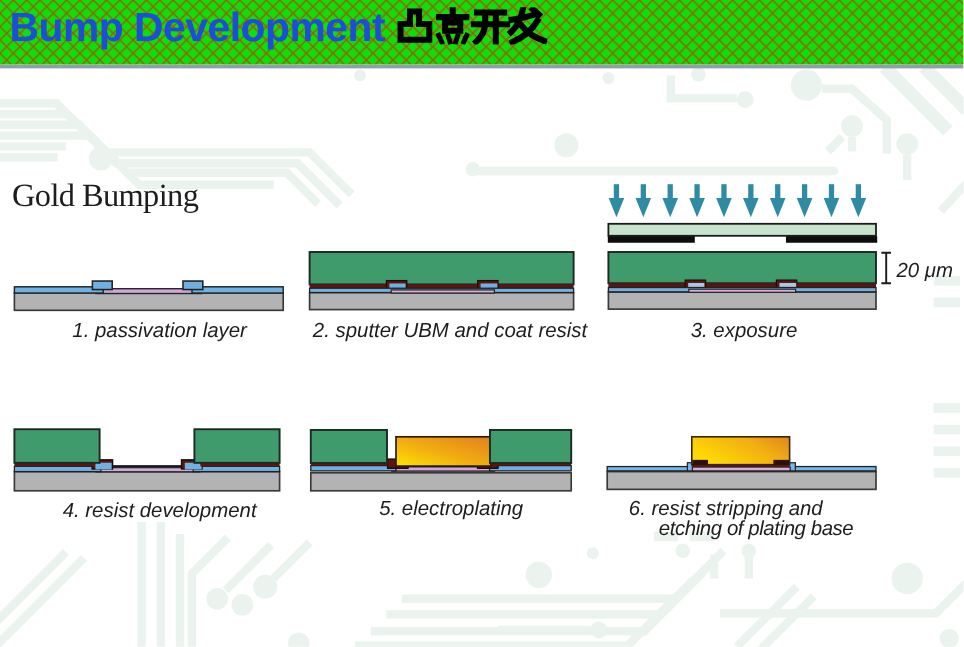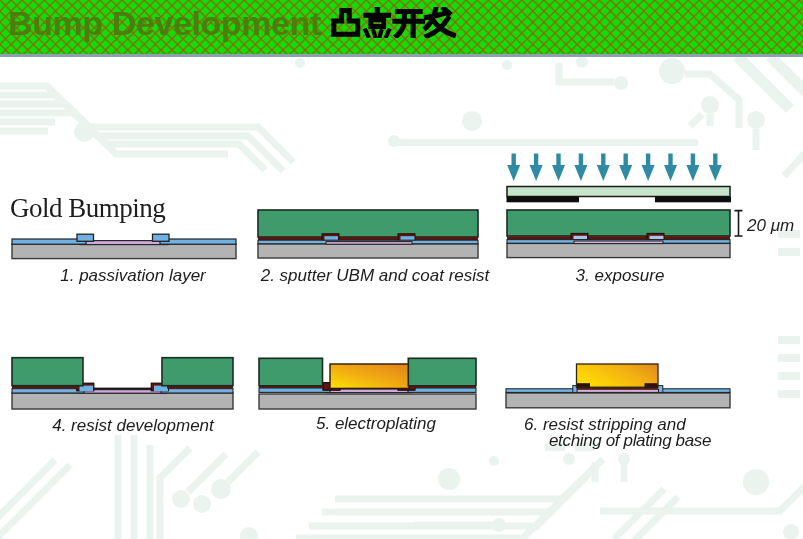--- a/index.html
+++ b/index.html
@@ -1,23 +1,23 @@
 <!DOCTYPE html>
 <html><head>
 <meta charset="utf-8">
 <style>
   html,body{margin:0;padding:0;}
   body{width:803px;height:539px;overflow:hidden;background:#ffffff;position:relative;
        font-family:"Liberation Sans",sans-serif;}
   #hdr{position:absolute;left:0;top:0;width:803px;height:54px;}
   #hdrline{position:absolute;left:0;top:54px;width:803px;height:3px;background:#8da0ad;}
   #hdrtext{position:absolute;left:8px;top:4px;font-weight:bold;font-size:34px;
-    letter-spacing:-0.4px;color:#4d7c0f;font-family:"Liberation Sans",sans-serif;}
+    letter-spacing:-0.4px;color:#1d4ed8;font-family:"Liberation Sans",sans-serif;}
   #goldbumping{position:absolute;left:10px;top:148px;font-family:"Liberation Serif",serif;
-    font-size:27px;color:#1d1d1d;letter-spacing:-0.5px;margin-top:45px;}
+    font-size:27px;color:#1d1d1d;letter-spacing:-0.5px;}
   #bg,#art{position:absolute;left:0;top:0;}
 </style>
 </head>
 <body>
 
 <svg id="bg" width="803" height="539" viewBox="0 0 803 539">
   <g stroke="#eaf3ee" stroke-width="7" fill="none">
     <path d="M-10,86 H47 L88,127 H258 L293,162"></path>
     <path d="M-10,95 H56 L97,136 H248 L283,171"></path>
     <path d="M-10,104 H66 L106,144 H239 L265,170"></path>

